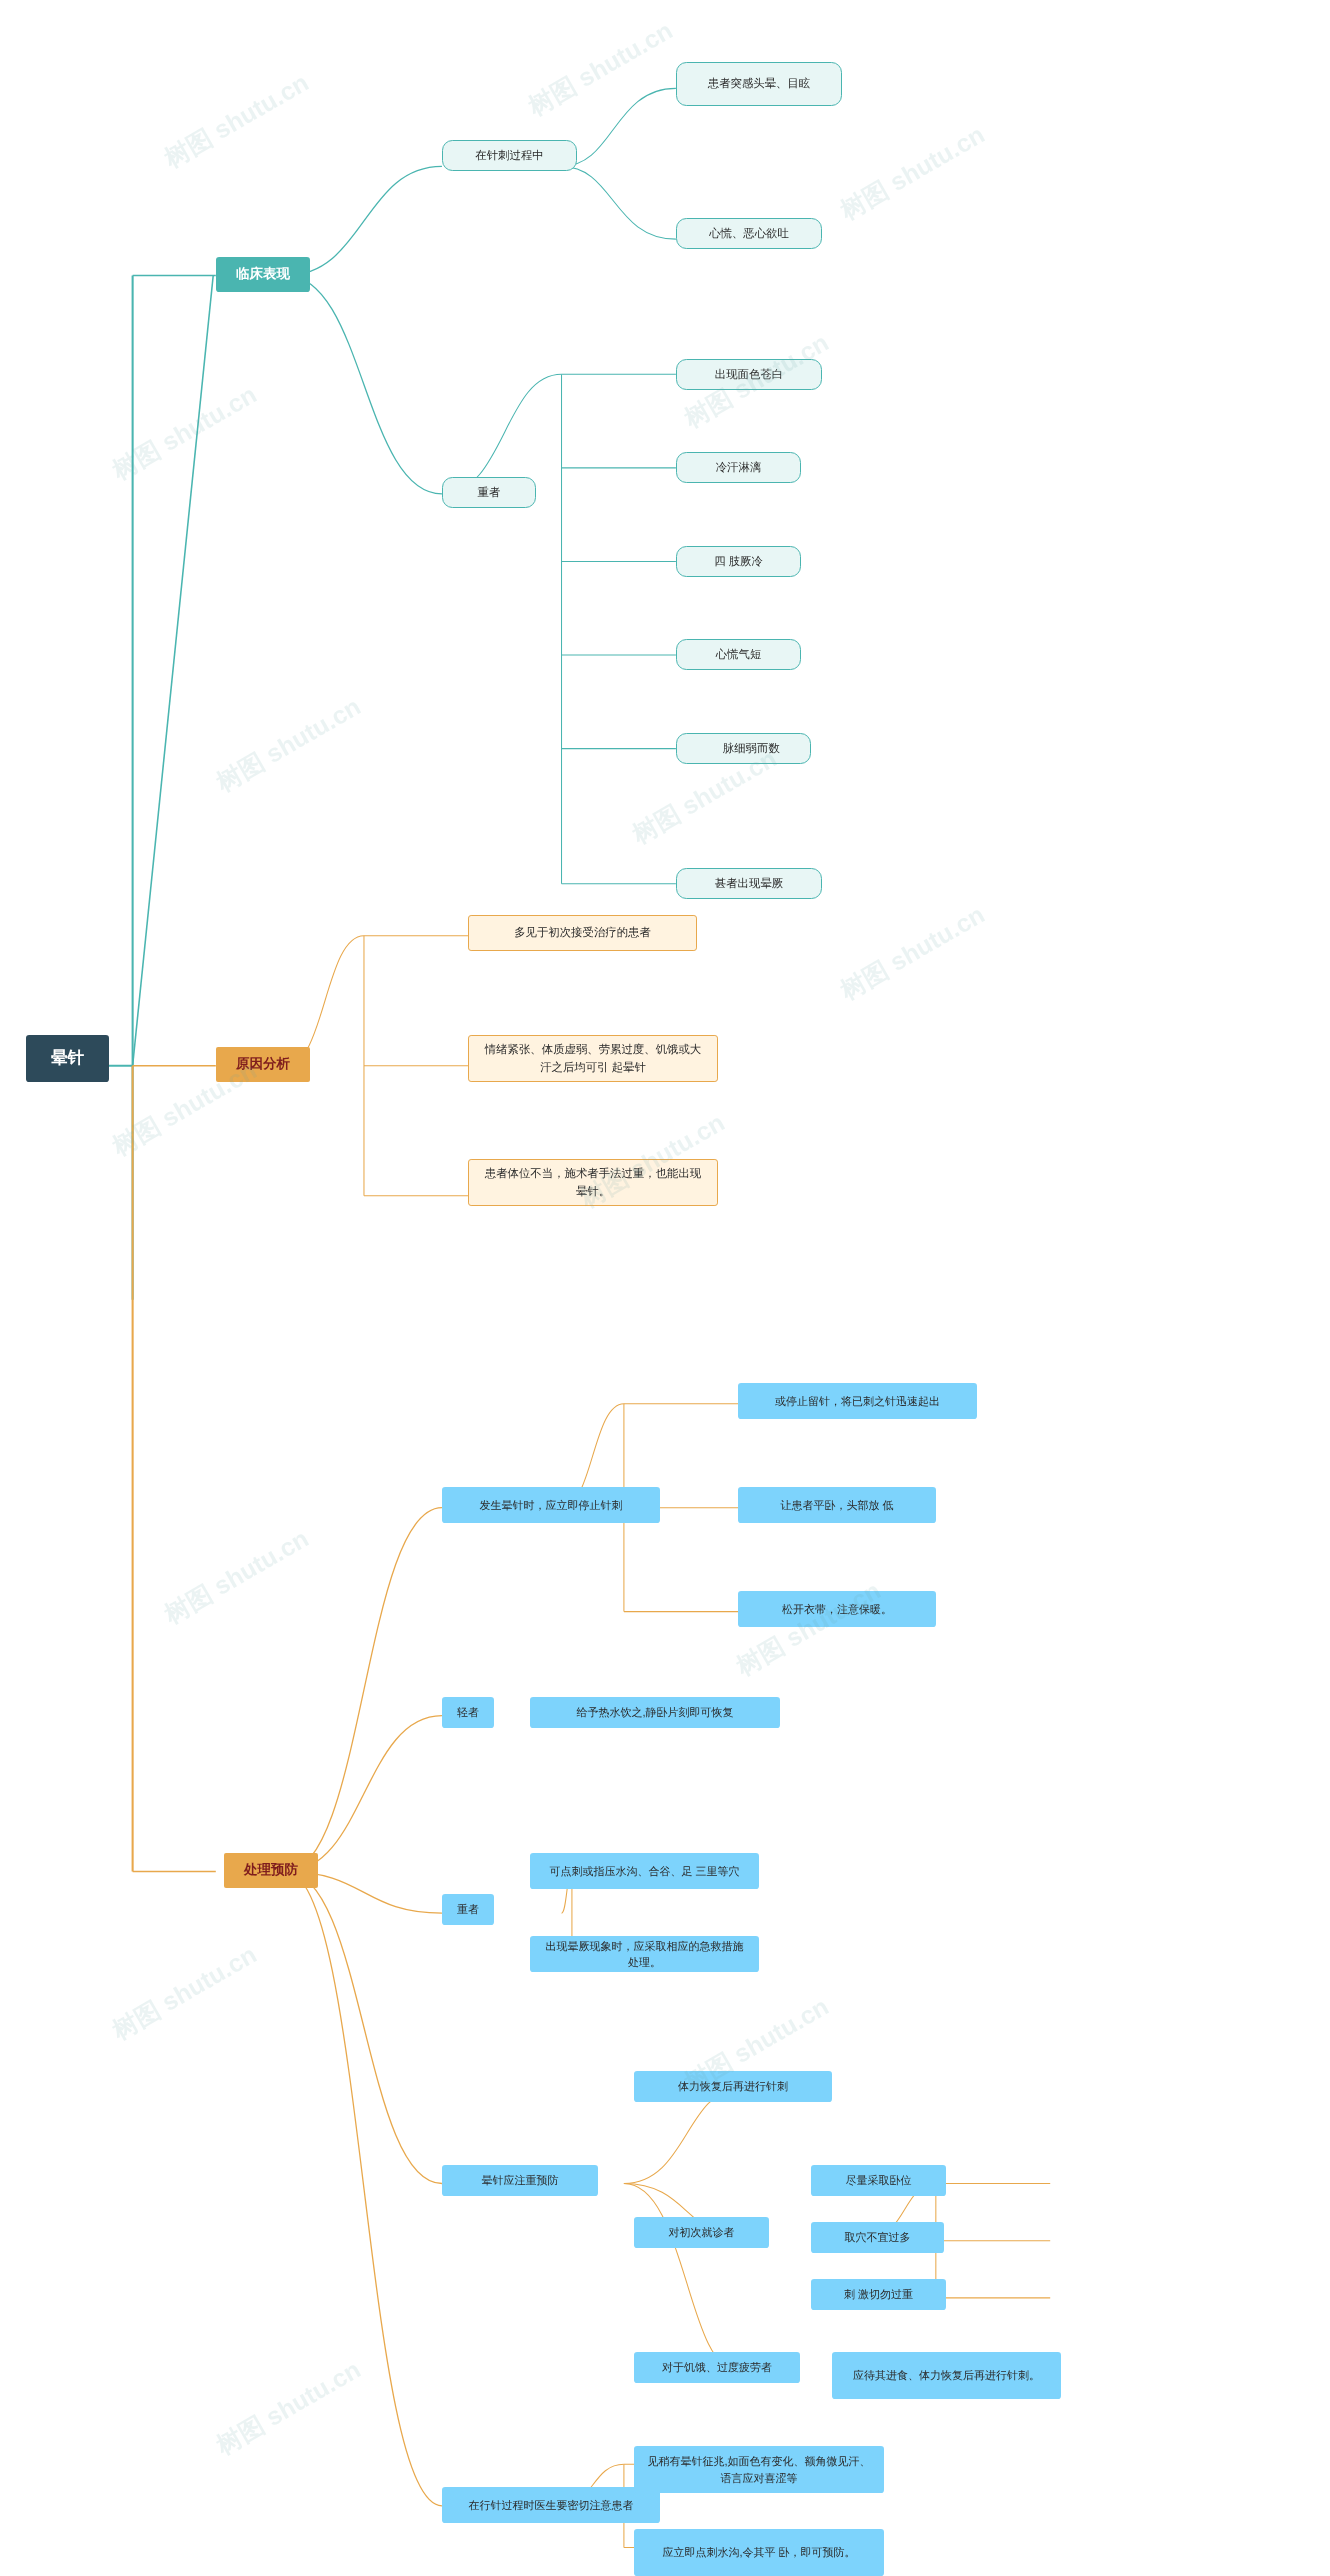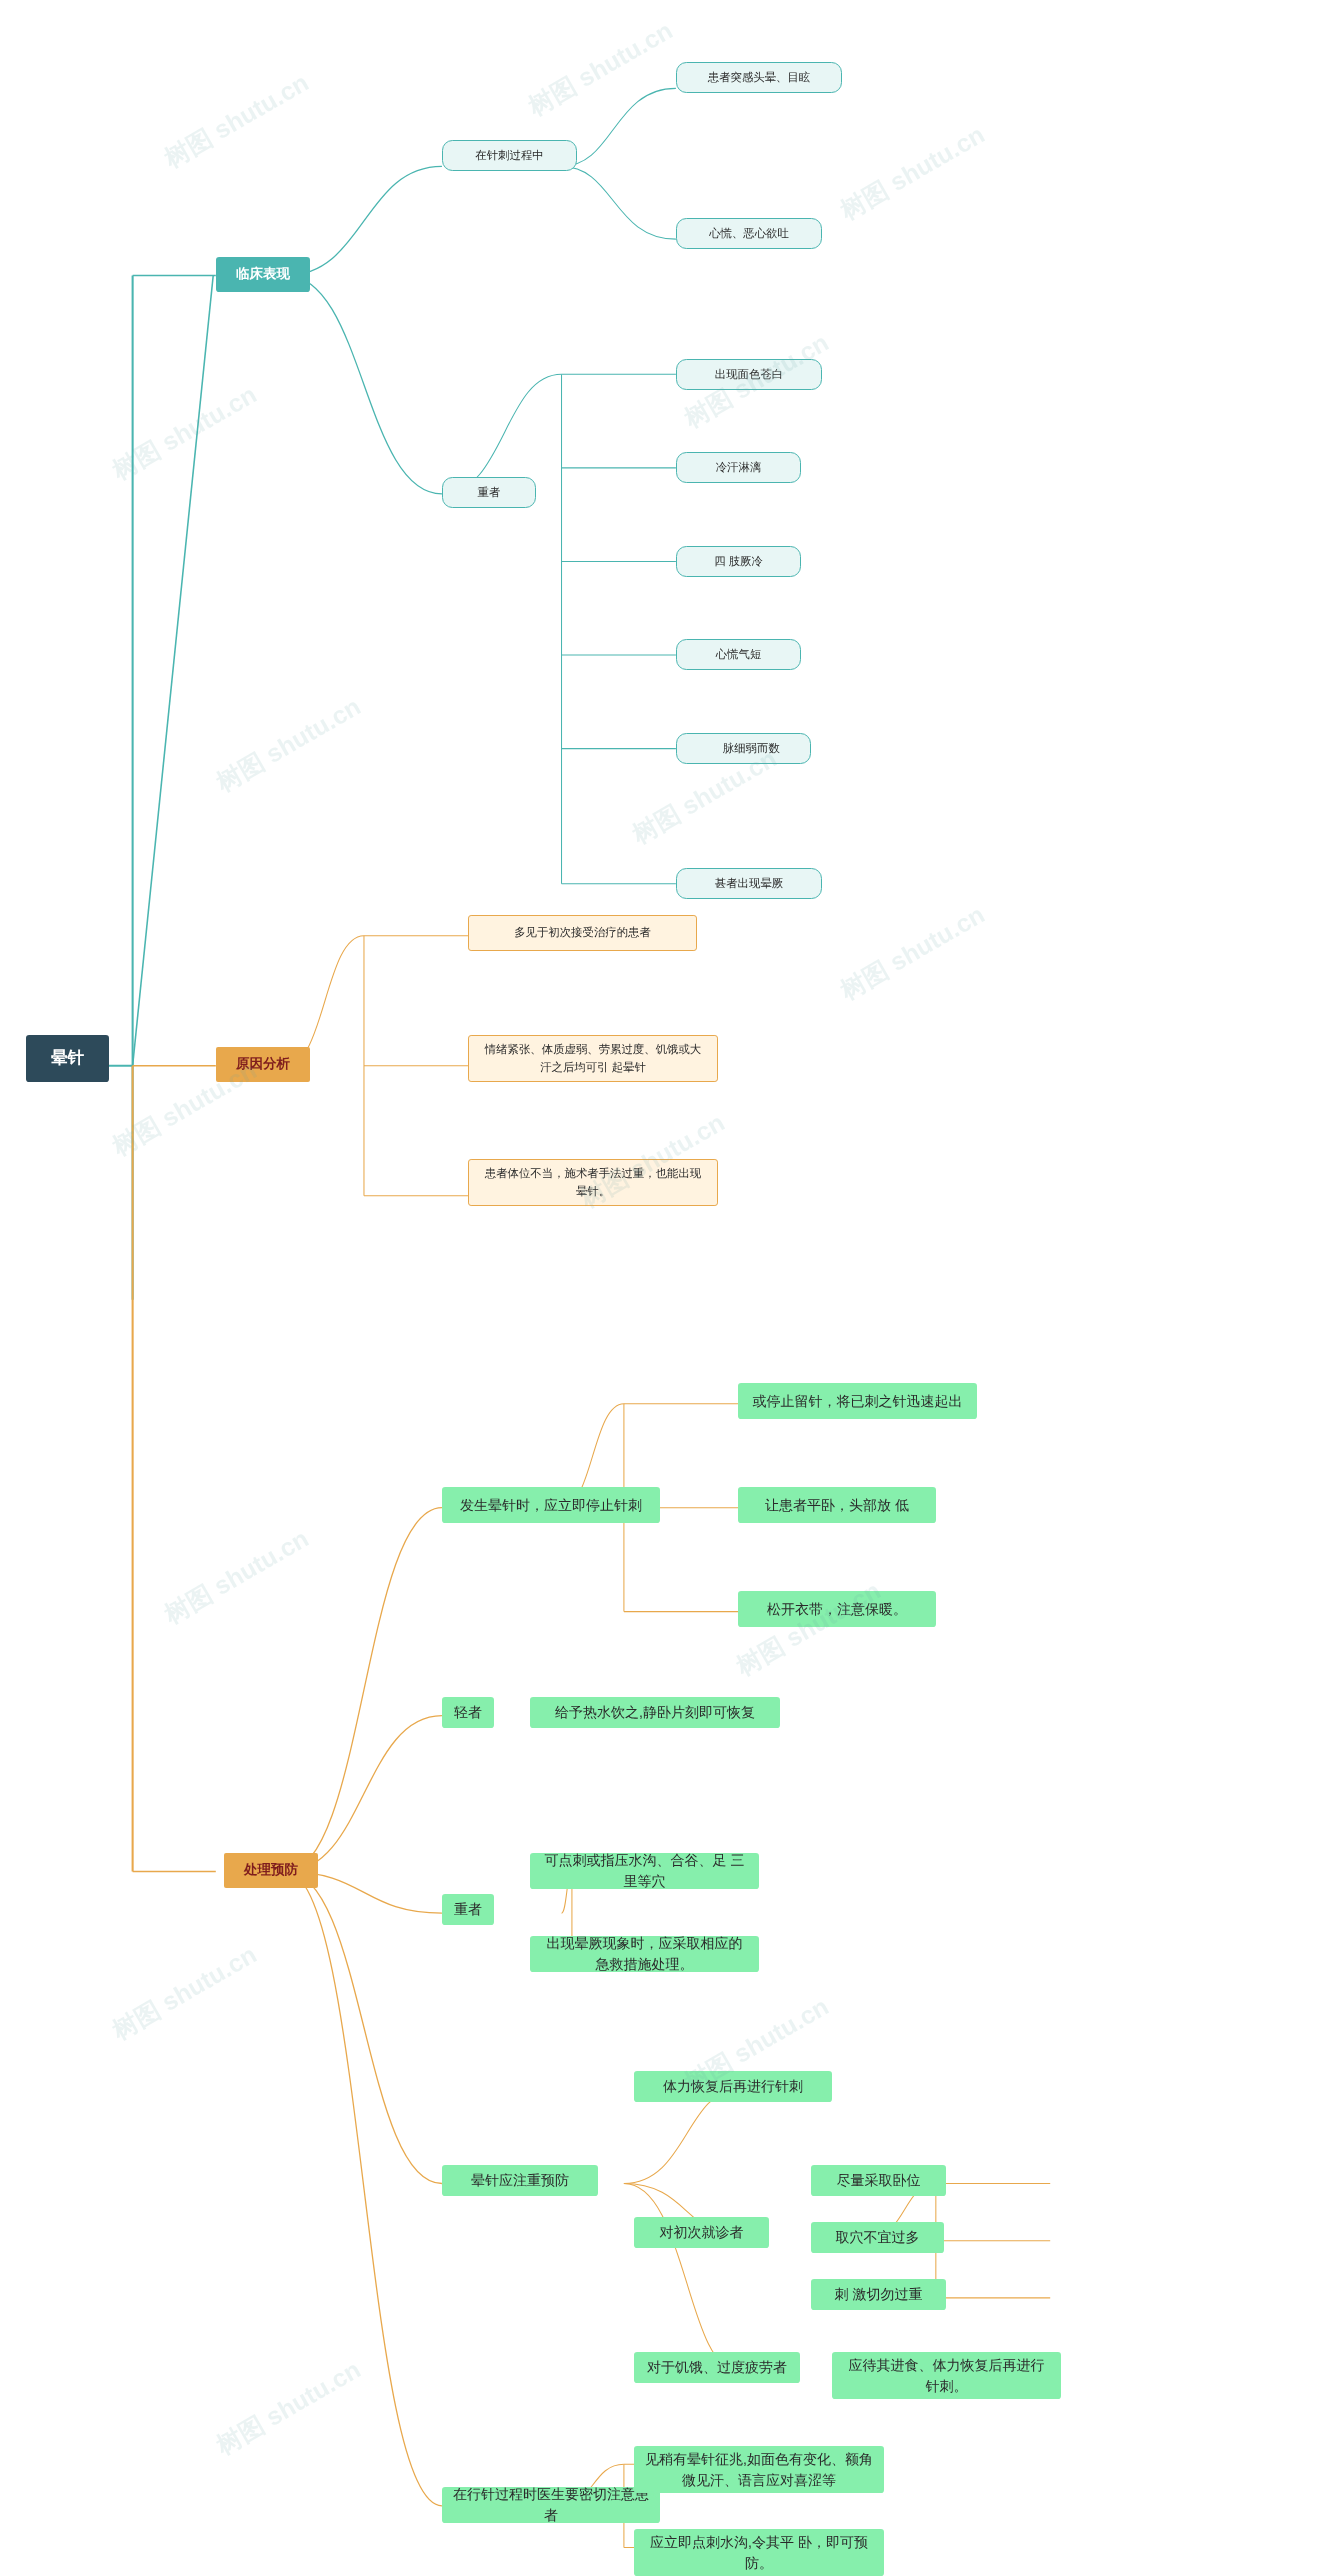--- a/index.html
+++ b/index.html
@@ -83,23 +83,23 @@
     .node-orange-light {
       background: #fff3e0;
       border: 1px solid #e8a84c;
       color: #2a2a2a;
       font-size: 11.4px;
       border-radius: 3.1px;
       padding: 6.2px 10.4px;
     }
 
     .node-peach {
-      background: #86efac;
+      background: #7dd3fc;
       color: #2a2a2a;
-      font-size: 14px;
+      font-size: 11px;
       border-radius: 3.1px;
       padding: 6.2px 10.4px;
       border: none;
     }
 
     
     .connectors {
       position: absolute;
       top: 0;
       left: 0;
@@ -211,21 +211,21 @@
   </div>
 
   <div class="node node-teal" style="left:216px; top:257px; width:94px; height:35px;">
     <span>临床表现</span>
   </div>
 
   <div class="node node-teal-light" style="left:442px; top:140px; width:135px; height:31px;">
     <span>在针刺过程中</span>
   </div>
 
-  <div class="node node-teal-light" style="left:676px; top:62px; width:166px; height:31px;">
+  <div class="node node-teal-light" style="left:676px; top:62px; width:166px; height:44px;">
     <span>患者突感头晕、目眩</span>
   </div>
 
   <div class="node node-teal-light" style="left:676px; top:218px; width:146px; height:31px;">
     <span>心慌、恶心欲吐</span>
   </div>
 
   <div class="node node-teal-light" style="left:442px; top:477px; width:94px; height:31px;">
     <span>重者</span>
   </div>

